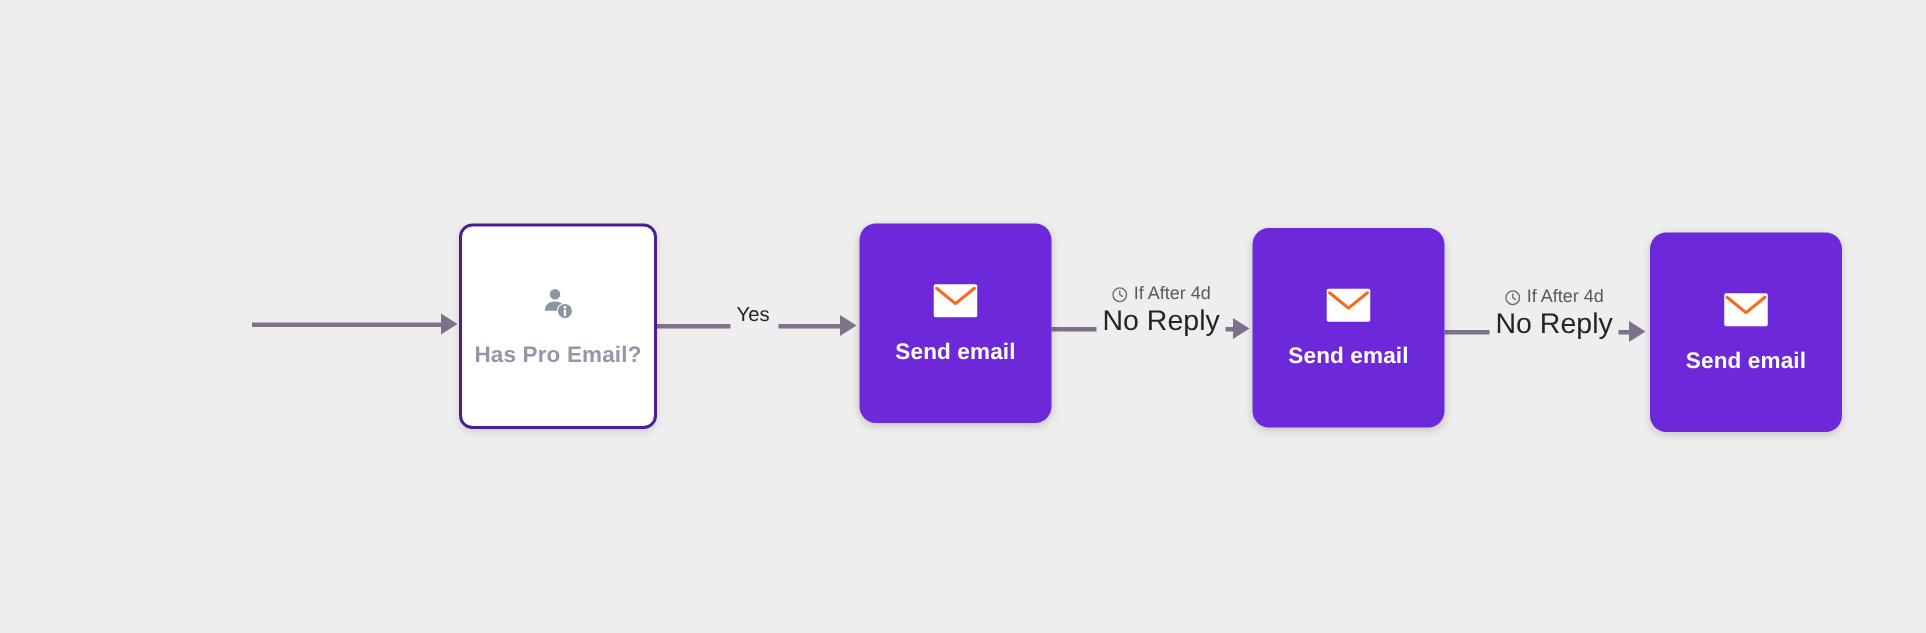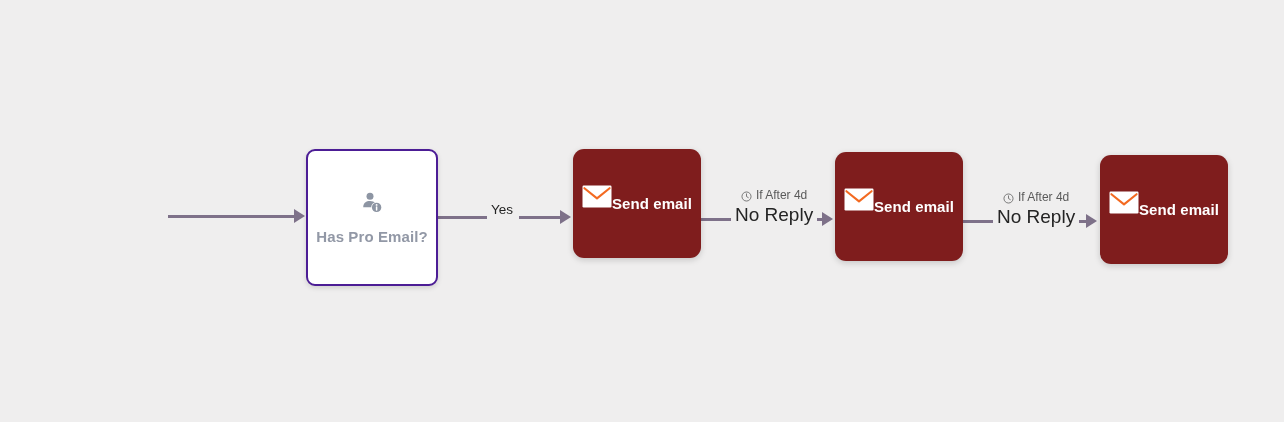--- a/index.html
+++ b/index.html
@@ -73,26 +73,26 @@
     line-height: 0;
   }
   .decision-node .node-label {
     color: #9298a6;
   }
 
   
   .email-node {
     position: absolute;
     width: 128px;
-    height: 109px;
+    height: 133px;
     border-radius: 11px;
-    background: #7f1d1d;
+    background: #6d28d9;
     box-shadow: 0 2px 6px rgba(0,0,0,0.17);
     display: flex;
-    flex-direction: row;
+    flex-direction: column;
     align-items: center;
     justify-content: center;
   }
   .email-node .icon-wrap {
     margin-bottom: 14px;
     line-height: 0;
   }
   .email-node .node-label {
     color: #ffffff;
   }

